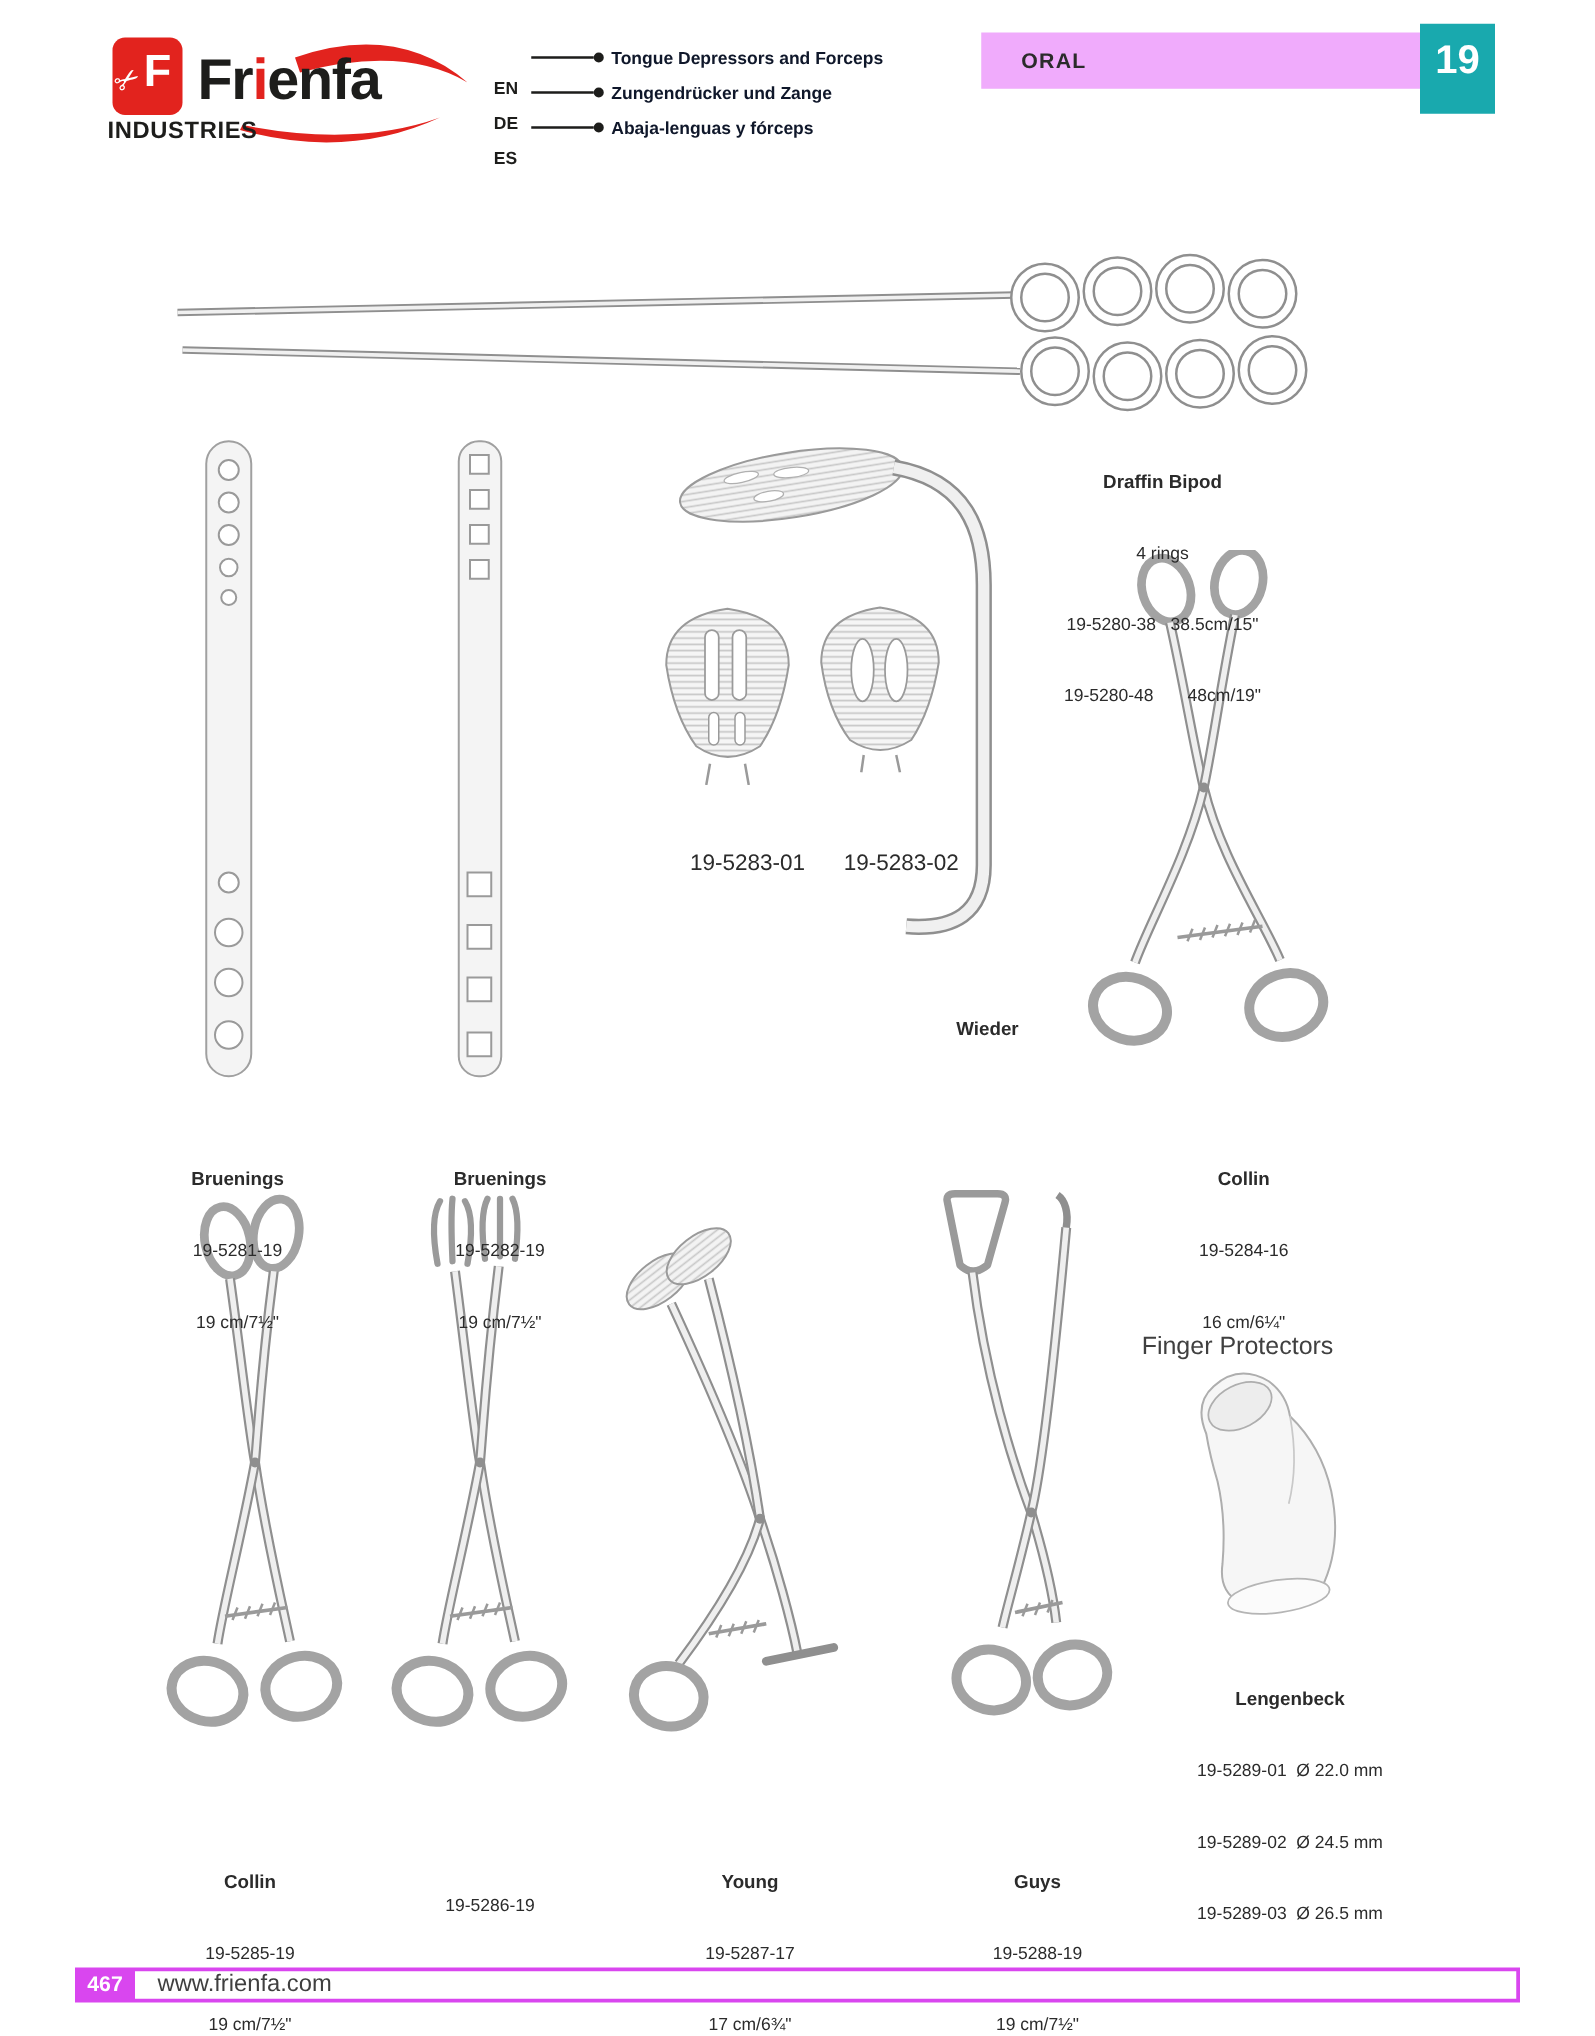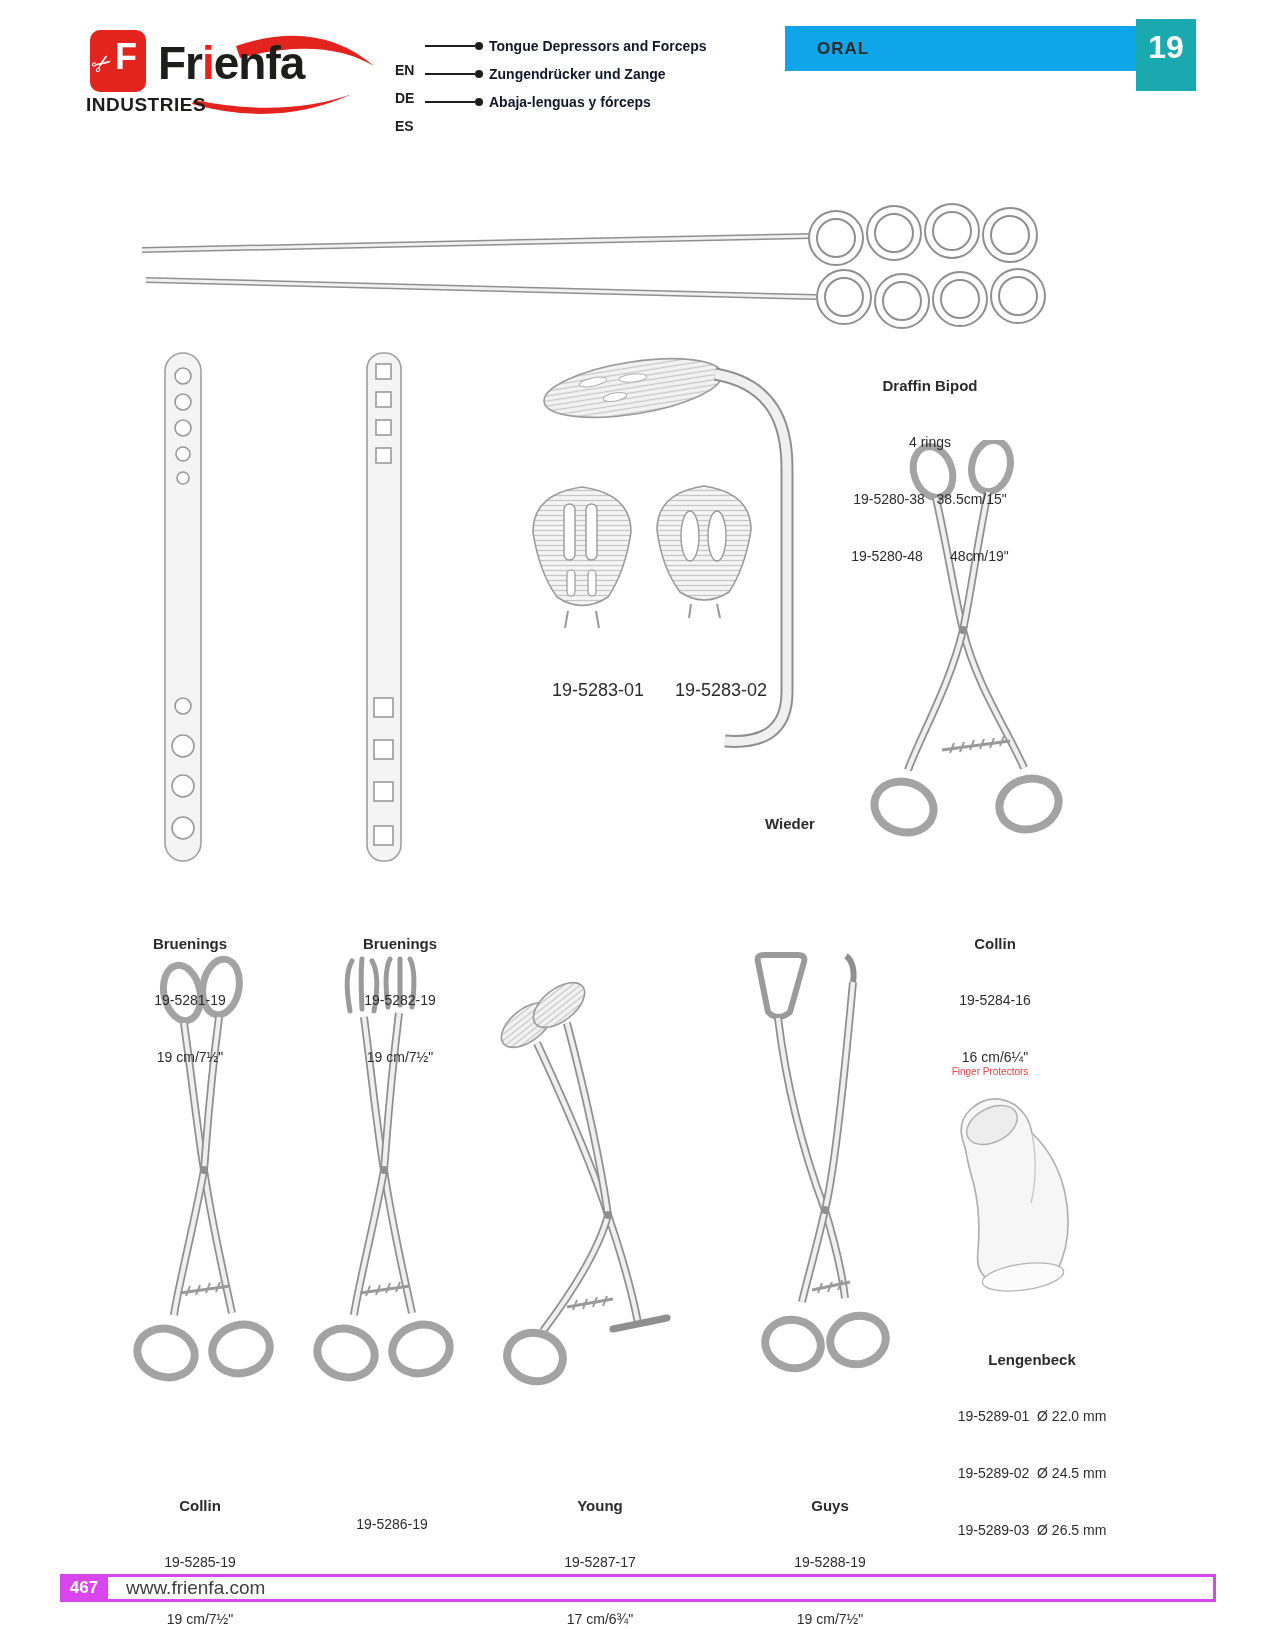--- a/index.html
+++ b/index.html
@@ -15,31 +15,31 @@
   .industries{position:absolute;left:86px;top:94px;font-size:19px;font-weight:bold;color:#1d1d1b;letter-spacing:0.5px;}
   .swoosh-svg{position:absolute;left:80px;top:16px;}
 
   .translations{position:absolute;left:395px;top:36px;}
   .t-row{display:flex;align-items:center;height:20px;margin-bottom:8px;}
   .t-lang{width:30px;font-size:14px;font-weight:bold;color:#1d1d1b;margin-top:48px;}
   .t-line{width:50px;height:2px;background:#1d1d1b;position:relative;margin-right:14px;}
   .t-line::after{content:"";position:absolute;right:-8px;top:-3px;width:8px;height:8px;border-radius:50%;background:#1d1d1b;}
   .t-text{font-size:14px;font-weight:bold;color:#0f172a;}
 
-  .cat-bar{position:absolute;left:785px;top:26px;width:411px;height:45px;background:#0ea5e9;}
+  .cat-bar{position:absolute;left:785px;top:26px;width:411px;height:45px;background:#f0abfc;}
   .cat-label{position:absolute;left:32px;top:0;line-height:45px;font-size:17px;font-weight:bold;letter-spacing:1px;color:#2b2b2b;}
   .chapter-box{position:absolute;left:1136px;top:19px;width:60px;height:72px;background:#19A9AE;text-align:center;}
   .chapter-num{line-height:56px;font-size:32px;font-weight:bold;color:#ffffff;}
 
   
   .plabel{position:absolute;transform:translateX(-50%);text-align:center;font-size:14px;line-height:19px;
           color:#2b2b2b;white-space:pre;}
   .plabel .pname{font-weight:bold;font-size:15px;}
   .single{font-size:18px;}
-  .fp-title{position:absolute;transform:translateX(-50%);font-size:10px;color:#ef4444;}
+  .fp-title{position:absolute;transform:translateX(-50%);font-size:20px;color:#404040;}
 
   .ill{position:absolute;}
 
   
   .footer-bar{position:absolute;left:60px;top:1574px;width:1156px;height:28px;background:#d946ef;}
   .footer-inner{position:absolute;left:48px;top:3px;width:1105px;height:22px;background:#ffffff;}
   .footer-page{position:absolute;left:0;top:0;width:48px;height:28px;line-height:28px;text-align:center;
                color:#ffffff;font-weight:bold;font-size:17px;}
   .footer-site{position:absolute;left:18px;top:0;height:22px;line-height:22px;font-size:19px;color:#3f3f3f;}
 </style>

